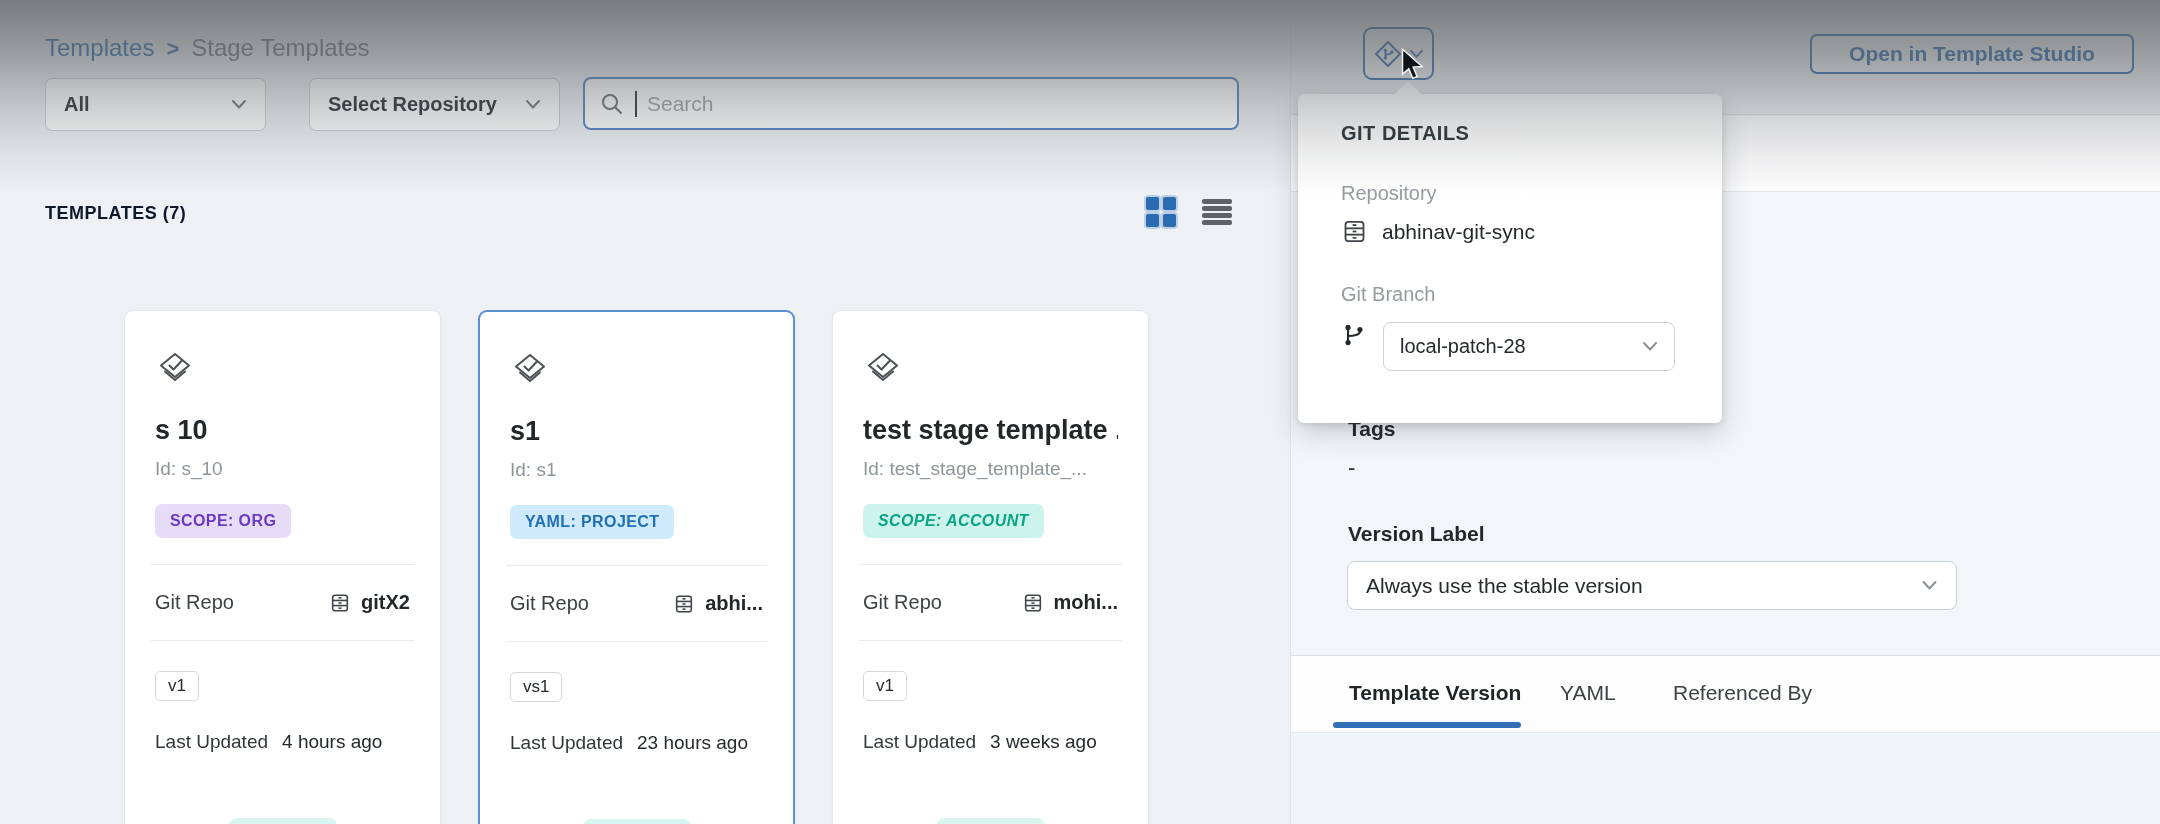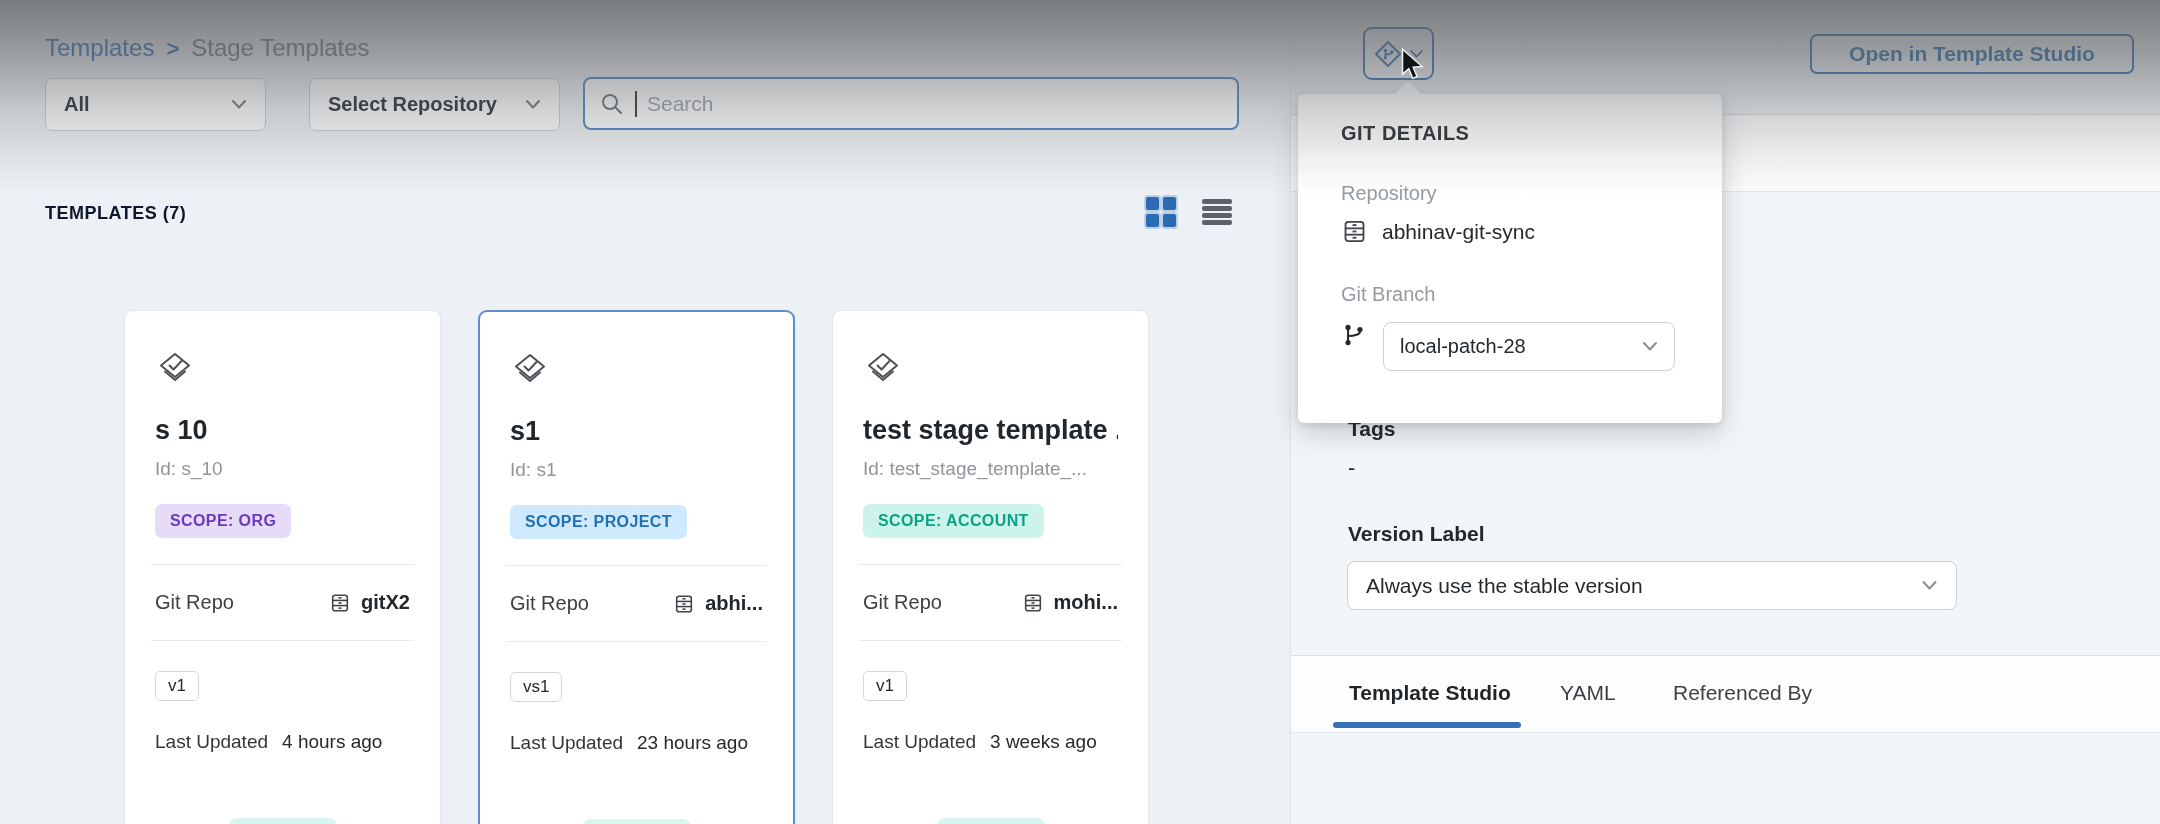--- a/index.html
+++ b/index.html
@@ -61,21 +61,21 @@
   }
   .card.selected { border:2px solid #5b8fd0; }
   .card-1 { left:124px; } .card-2 { left:478px; } .card-3 { left:832px; }
 
   .card-icon { width:40px; height:40px; margin-bottom:26px; }
   .card-title { font-size:27px; font-weight:700; color:#22272c; white-space:nowrap; overflow:hidden; margin-bottom:12px; }
   .card-id { font-size:19px; color:#8e959b; white-space:nowrap; overflow:hidden; margin-bottom:24px; }
   .scope-badge { display:inline-block; font-size:16px; font-weight:700; letter-spacing:0.4px; padding:8px 15px; border-radius:7px; white-space:nowrap; }
   .scope-org     { background:#e7dcf8; color:#6a3bbf; }
   .scope-project { background:#cfeafc; color:#2170b6; }
-  .scope-account { background:#cdf4ec; color:#0aa384; }
+  .scope-account { background:#cdf4ec; color:#0aa384;font-style:italic; }
   .card-divider { border:none; border-top:1px solid #e8eaec; margin:26px -4px 0 -4px; }
   .repo-row { display:flex; align-items:center; justify-content:space-between; margin-top:26px; }
   .repo-label { font-size:20px; color:#3c4146; }
   .repo-val { display:flex; align-items:center; gap:10px; max-width:140px; }
   .repo-name { font-size:20px; font-weight:700; color:#22272c; white-space:nowrap; overflow:hidden; }
   .version-chip { display:inline-block; margin-top:30px; font-size:17px; color:#24292e; border:1px solid #d6d9dc; border-radius:5px; padding:4px 12px; background:#fff; }
   .updated-row { margin-top:30px; font-size:19px; color:#31373c; display:flex; gap:14px; }
   .updated-val { color:#24292e; }
   .peek-chip { position:absolute; left:50%; transform:translateX(-50%); top:507px; width:108px; height:34px; background:#d8f5f0; border-radius:8px; }
 
@@ -224,21 +224,21 @@
     </div>
 
     <div class="card card-2 selected">
       <svg class="card-icon" viewBox="0 0 40 40" fill="none" stroke="#4b5157" stroke-width="2" stroke-linejoin="round" stroke-linecap="round">
         <path d="M20 5 L34 16.5 L20 28 L6 16.5 Z"></path>
           <path d="M14.5 16.5 l4 4 l8 -8.5"></path>
           <path d="M10 22.5 L20 31 L30 22.5"></path>
       </svg>
       <div class="card-title">s1</div>
       <div class="card-id">Id: s1</div>
-      <span class="scope-badge scope-project">SCOPE: PROJECT</span>
+      <span class="scope-badge scope-project">YAML: PROJECT</span>
       <hr class="card-divider">
       <div class="repo-row">
         <span class="repo-label">Git Repo</span>
         <span class="repo-val">
           <svg width="22" height="22" viewBox="0 0 24 24" fill="none" stroke="#3f444a" stroke-width="1.7">
               <rect x="4" y="3.5" width="16" height="17" rx="2.5"></rect>
               <line x1="4" y1="9.2" x2="20" y2="9.2"></line>
               <line x1="4" y1="14.8" x2="20" y2="14.8"></line>
               <line x1="10.3" y1="6.3" x2="13.7" y2="6.3"></line>
               <line x1="10.3" y1="12" x2="13.7" y2="12"></line>
@@ -353,21 +353,21 @@
     <div class="version-label">Version Label</div>
     <div class="version-select">
       <span>Always use the stable version</span>
       <svg width="17" height="11" viewBox="0 0 16 11">
           <polyline points="2,2 8,8.5 14,2" fill="none" stroke="#8a9096" stroke-width="2" stroke-linecap="round" stroke-linejoin="round"></polyline>
         </svg>
     </div>
 
     <div class="rp-divider"></div>
     <div class="tabs-band">
-      <div class="tab tab-inputs active">Template Studio</div>
+      <div class="tab tab-inputs active">Template Version</div>
       <div class="tab tab-yaml">YAML</div>
       <div class="tab tab-refby">Referenced By</div>
       <div class="tab-underline"></div>
     </div>
     <div class="rp-content"></div>
   </div>
 
   <div class="top-shade"></div>
 </div>
 

